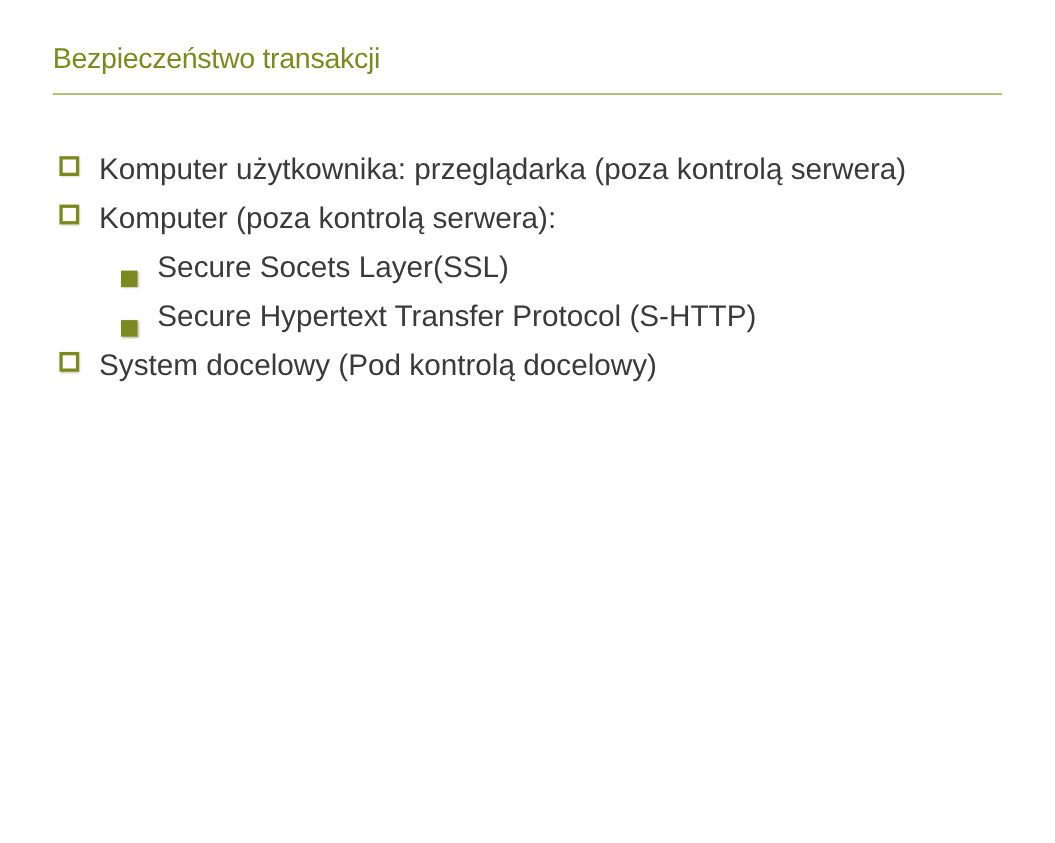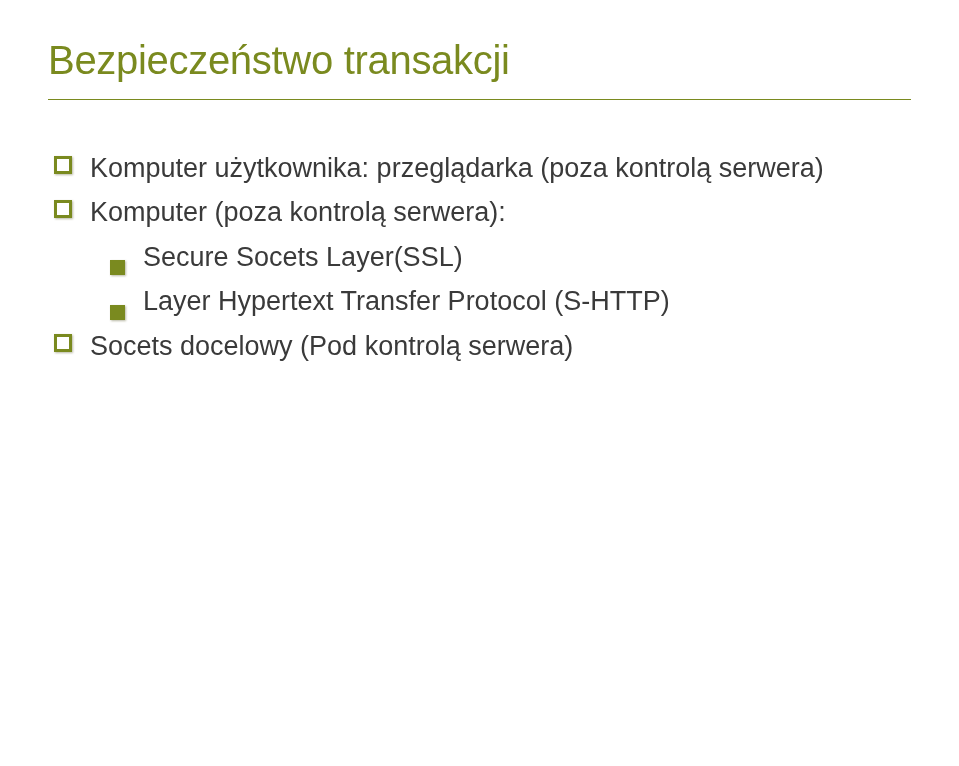--- a/index.html
+++ b/index.html
@@ -6,21 +6,21 @@
     body {
       width: 959px;
       height: 766px;
       background: #ffffff;
       font-family: Verdana, Arial, sans-serif;
       padding: 38px 48px 32px 48px;
       position: relative;
     }
     .title {
       color: #7a8a1f;
-      font-size: 40px;
+      font-size: 26px;
       font-weight: normal;
       margin-bottom: 16px;
       letter-spacing: -0.3px;
     }
     .title-underline {
       border: none;
       border-top: 1.5px solid #7a8a1f;
       margin-bottom: 50px;
       width: 100%;
     }
@@ -78,19 +78,19 @@
     <li class="bullet-item-l1">
       <span class="bullet-square-outline"></span>
       <span class="item-text">Komputer (poza kontrolą serwera):</span>
     </li>
     <li class="bullet-item-l2">
       <span class="bullet-square-fill"></span>
       <span class="item-text">Secure Socets Layer(SSL)</span>
     </li>
     <li class="bullet-item-l2">
       <span class="bullet-square-fill"></span>
-      <span class="item-text">Layer Hypertext Transfer Protocol (S-HTTP)</span>
+      <span class="item-text">Secure Hypertext Transfer Protocol (S-HTTP)</span>
     </li>
     <li class="bullet-item-l1">
       <span class="bullet-square-outline"></span>
-      <span class="item-text">Socets docelowy (Pod kontrolą serwera)</span>
+      <span class="item-text">System docelowy (Pod kontrolą docelowy)</span>
     </li>
   </ul>
 
 </body></html>

